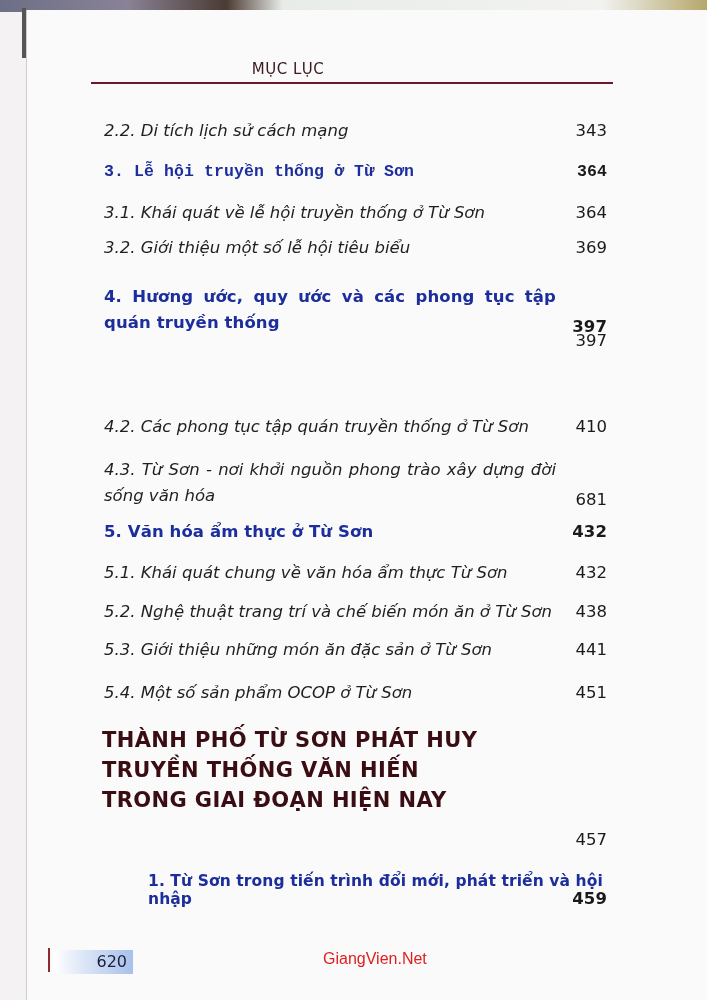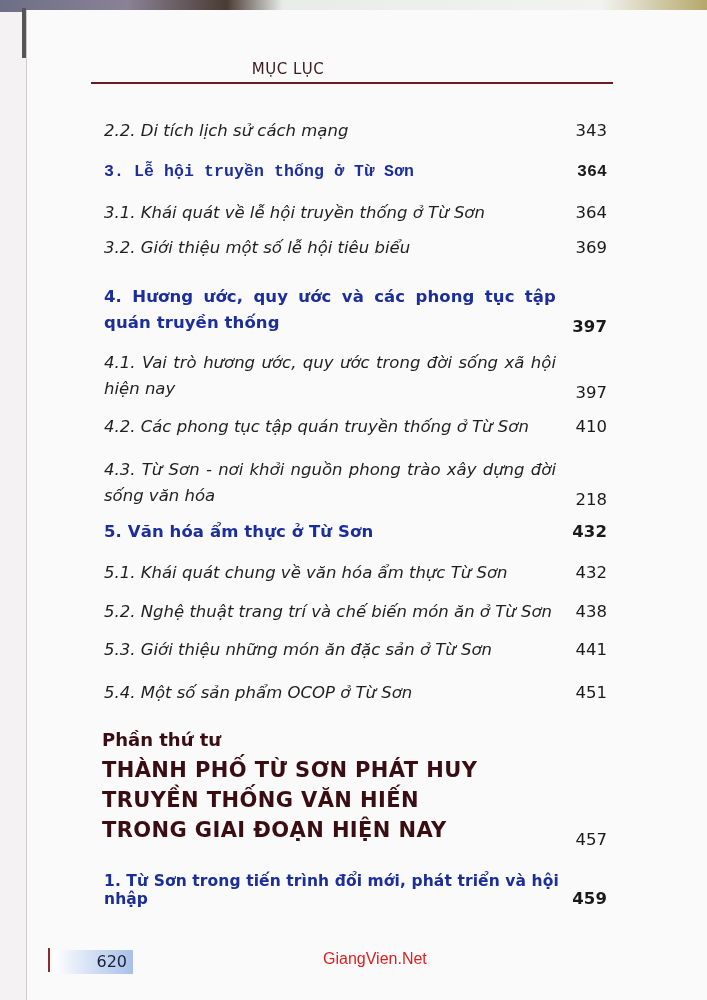--- a/index.html
+++ b/index.html
@@ -81,30 +81,29 @@
   </div>
   <div class="toc-row sub" style="top:238px;">
     <span class="label">3.2. Giới thiệu một số lễ hội tiêu biểu</span>
     <span class="page-num">369</span>
   </div>
   <div class="toc-row sec two justify" style="top:284px;">
     <span class="label" style="width:452px;">4. Hương ước, quy ước và các phong tục tập quán truyền thống</span>
     <span class="page-num">397</span>
   </div>
   <div class="toc-row sub two" style="top:350px;">
-    <span class="label" style="width:452px;">4.1. Vai trò hương ước, quy ước trong đời sống xã hội hiện nay</span>
     <span class="page-num">397</span>
   </div>
   <div class="toc-row sub" style="top:417px;">
     <span class="label">4.2. Các phong tục tập quán truyền thống ở Từ Sơn</span>
     <span class="page-num">410</span>
   </div>
   <div class="toc-row sub two" style="top:457px;">
     <span class="label" style="width:452px;">4.3. Từ Sơn - nơi khởi nguồn phong trào xây dựng đời sống văn hóa</span>
-    <span class="page-num">218</span>
+    <span class="page-num">681</span>
   </div>
   <div class="toc-row sec" style="top:522px;">
     <span class="label">5. Văn hóa ẩm thực ở Từ Sơn</span>
     <span class="page-num">432</span>
   </div>
   <div class="toc-row sub" style="top:563px;">
     <span class="label">5.1. Khái quát chung về văn hóa ẩm thực Từ Sơn</span>
     <span class="page-num">432</span>
   </div>
   <div class="toc-row sub" style="top:602px;">
@@ -114,29 +113,28 @@
   <div class="toc-row sub" style="top:640px;">
     <span class="label">5.3. Giới thiệu những món ăn đặc sản ở Từ Sơn</span>
     <span class="page-num">441</span>
   </div>
   <div class="toc-row sub" style="top:683px;">
     <span class="label">5.4. Một số sản phẩm OCOP ở Từ Sơn</span>
     <span class="page-num">451</span>
   </div>
 
   <div class="part">
-    <div class="part-label">Phần thứ tư</div>
     <div class="part-title">THÀNH PHỐ TỪ SƠN PHÁT HUY</div>
     <div class="part-title">TRUYỀN THỐNG VĂN HIẾN</div>
     <div class="part-title">TRONG GIAI ĐOẠN HIỆN NAY</div>
     <span class="page-num">457</span>
   </div>
 
   <div class="toc-row sec" style="top:872px; font-size:15.5px;">
-    <span class="label" style="width:460px;">1. Từ Sơn trong tiến trình đổi mới, phát triển và hội nhập</span>
+    <span class="label" style="width:460px;margin-left:44px;">1. Từ Sơn trong tiến trình đổi mới, phát triển và hội nhập</span>
     <span class="page-num">459</span>
   </div>
 </div>
 
 <div class="footer-mark"></div>
 <div class="footer-tab">
   <span class="footer-num">620</span>
 </div>
 <div class="watermark">GiangVien.Net</div>
 

